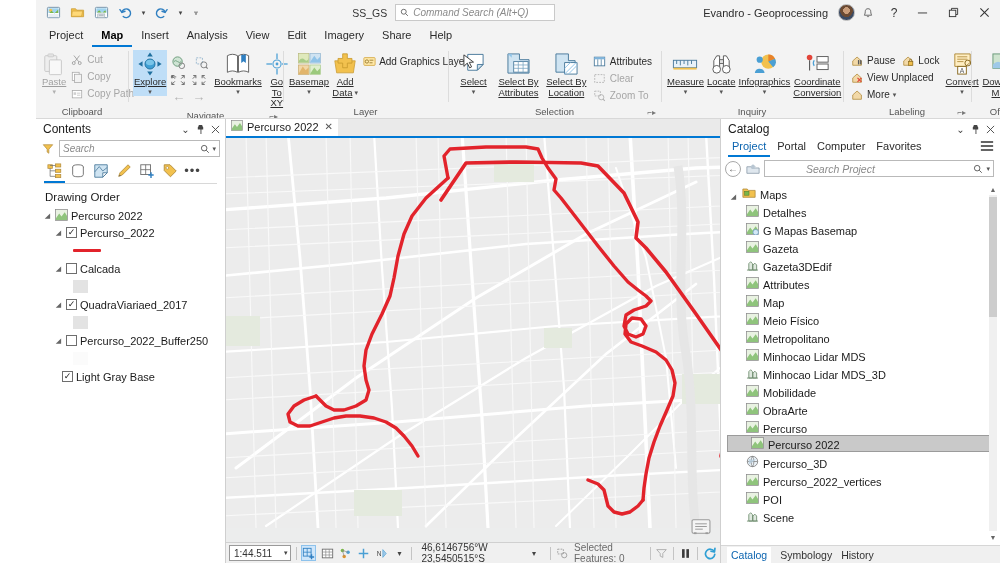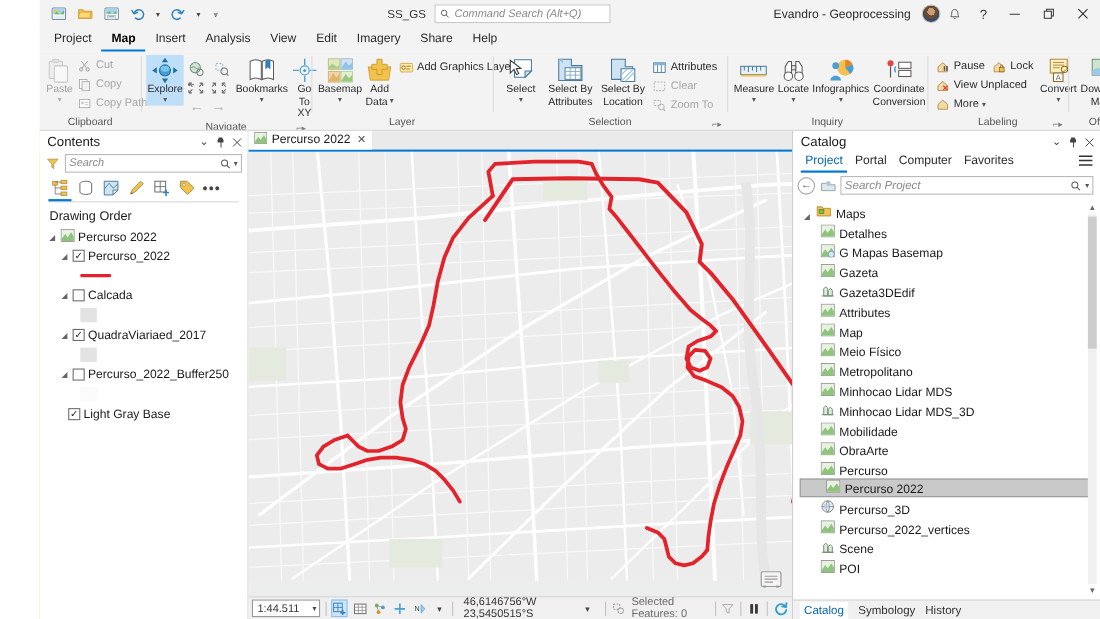--- a/index.html
+++ b/index.html
@@ -69,21 +69,21 @@
     height: 13px; text-align: center; font-size: 9.5px; color: #555;
     line-height: 13px; position: relative;
   }
   .dlg-launch { position:absolute; right:2px; top:1px; font-size:8px; color:#777; cursor:pointer; }
 
   .big-btn {
     display: flex; flex-direction: column; align-items: center; justify-content: flex-start;
     width: 42px; padding: 1px 1px 0; cursor: pointer; text-align: center;
   }
   .big-btn .ico { height: 26px; display: flex; align-items: center; justify-content: center; }
-  .big-btn .lbl { font-size: 9.5px; line-height: 10.5px; color: #2b2b2b; }
+  .big-btn .lbl { font-size: 9.5px; line-height: 10.5px; color: #2b2b2b; text-decoration: underline; }
   .big-btn .caret { font-size: 7px; color: #555; line-height: 8px; }
   .big-btn.w55 { width: 55px; }
   .big-btn.w48 { width: 48px; }
   .big-btn.disabled { opacity: 0.42; cursor: default; }
   .big-btn.sel { background: #bfdef7; }
 
   .small-col { display: flex; flex-direction: column; gap: 0px; padding-top: 1px; }
   .small-btn {
     display: flex; align-items: center; gap: 3px; padding: 1px 4px 1px 2px;
     font-size: 10px; cursor: pointer; height: 17px; white-space: nowrap;
@@ -191,21 +191,21 @@
   .cat-search-row { display: flex; align-items: center; gap: 3px; padding: 3px 6px 4px 4px; }
   .cat-rnd {
     width: 16px; height: 16px; border: 1px solid #a8a8a8; border-radius: 50%;
     display: flex; align-items: center; justify-content: center; color: #666; font-size: 10px; cursor: pointer;
   }
   .cat-home { width: 17px; height: 16px; display:flex;align-items:center;justify-content:center; cursor:pointer; }
   .cat-sbox {
     flex: 1; height: 17px; border: 1px solid #b9b9b9; background: #fff;
     display: flex; align-items: center; padding: 0 3px; gap: 3px;
   }
-  .cat-sbox .ph { flex:1; font-style: italic; color: #8a8a8a; font-size: 10.5px; }
+  .cat-sbox .ph { flex:1; font-style: italic; color: #8a8a8a; font-size: 10.5px; margin-left: 38px; }
   .cat-tree { flex: 1; overflow: hidden; position: relative; padding-top: 2px; }
   .cat-row { display: flex; align-items: flex-end; height: 18px; gap: 4px; padding-left: 8px; cursor: pointer; }
   .cat-row.sel { background: #c9c9c9; border: 1px solid #9b9b9b; margin: 0 6px 0 6px; padding-left: 2px; height:17px;}
   .cat-row .lbl { font-size: 11px; color: #1a1a1a; white-space: nowrap; }
   .cat-row.child { padding-left: 25px; }
   .cat-scroll {
     position: absolute; right: 2px; top: 2px; bottom: 2px; width: 10px;
   }
   .cat-scroll .track { position:absolute; top:12px; bottom:12px; left:1px; width:8px; background:#f0f0f0; }
   .cat-scroll .thumb { position:absolute; top:14px; left:1px; width:8px; height:120px; background:#cdcdcd; cursor:pointer;}
@@ -1333,32 +1333,32 @@
         </div>
         <div class="cat-row child">
           <span><svg width="13" height="12" viewBox="0 0 14 13">
                 <rect x="0.5" y="0.5" width="13" height="12" fill="#e9f2e2" stroke="#8a8a8a" stroke-width="0.8"></rect>
                 <path d="M1 10 L4.5 5 L7 8.2 L10.5 3.5 L13 7.5 V12 H1Z" fill="#8fc47c"></path>
               </svg></span>
           <span class="lbl">Percurso_2022_vertices</span>
         </div>
         <div class="cat-row child">
           <span><svg width="13" height="12" viewBox="0 0 14 13">
+                <rect x="0.5" y="0.5" width="13" height="12" fill="#e9f2e2" stroke="#8a8a8a" stroke-width="0.8"></rect>
+                <path d="M1 10 L4.5 5 L7 8.2 L10.5 3.5 L13 7.5 V12 H1Z" fill="#8fc47c"></path>
+              </svg></span>
+          <span class="lbl">POI</span>
+        </div>
+        <div class="cat-row child">
+          <span><svg width="13" height="12" viewBox="0 0 14 13">
                 <path d="M3 12 V5 L5 3 L7 5 V12Z" fill="#dfe9df" stroke="#6a8a6a" stroke-width="0.9"></path>
                 <path d="M7.5 12 V6.5 L9.5 4.5 L11.5 6.5 V12Z" fill="#dfe9df" stroke="#6a8a6a" stroke-width="0.9"></path>
                 <path d="M1 12 H13" stroke="#6a8a6a" stroke-width="0.9"></path>
               </svg></span>
           <span class="lbl">Scene</span>
-        </div>
-        <div class="cat-row child">
-          <span><svg width="13" height="12" viewBox="0 0 14 13">
-                <rect x="0.5" y="0.5" width="13" height="12" fill="#e9f2e2" stroke="#8a8a8a" stroke-width="0.8"></rect>
-                <path d="M1 10 L4.5 5 L7 8.2 L10.5 3.5 L13 7.5 V12 H1Z" fill="#8fc47c"></path>
-              </svg></span>
-          <span class="lbl">POI</span>
         </div>
 
         <div class="cat-scroll">
           <div class="track"></div>
           <div class="thumb"></div>
           <div class="ar" style="top:0;">▲</div>
           <div class="ar" style="bottom:0;">▼</div>
         </div>
       </div>
 

